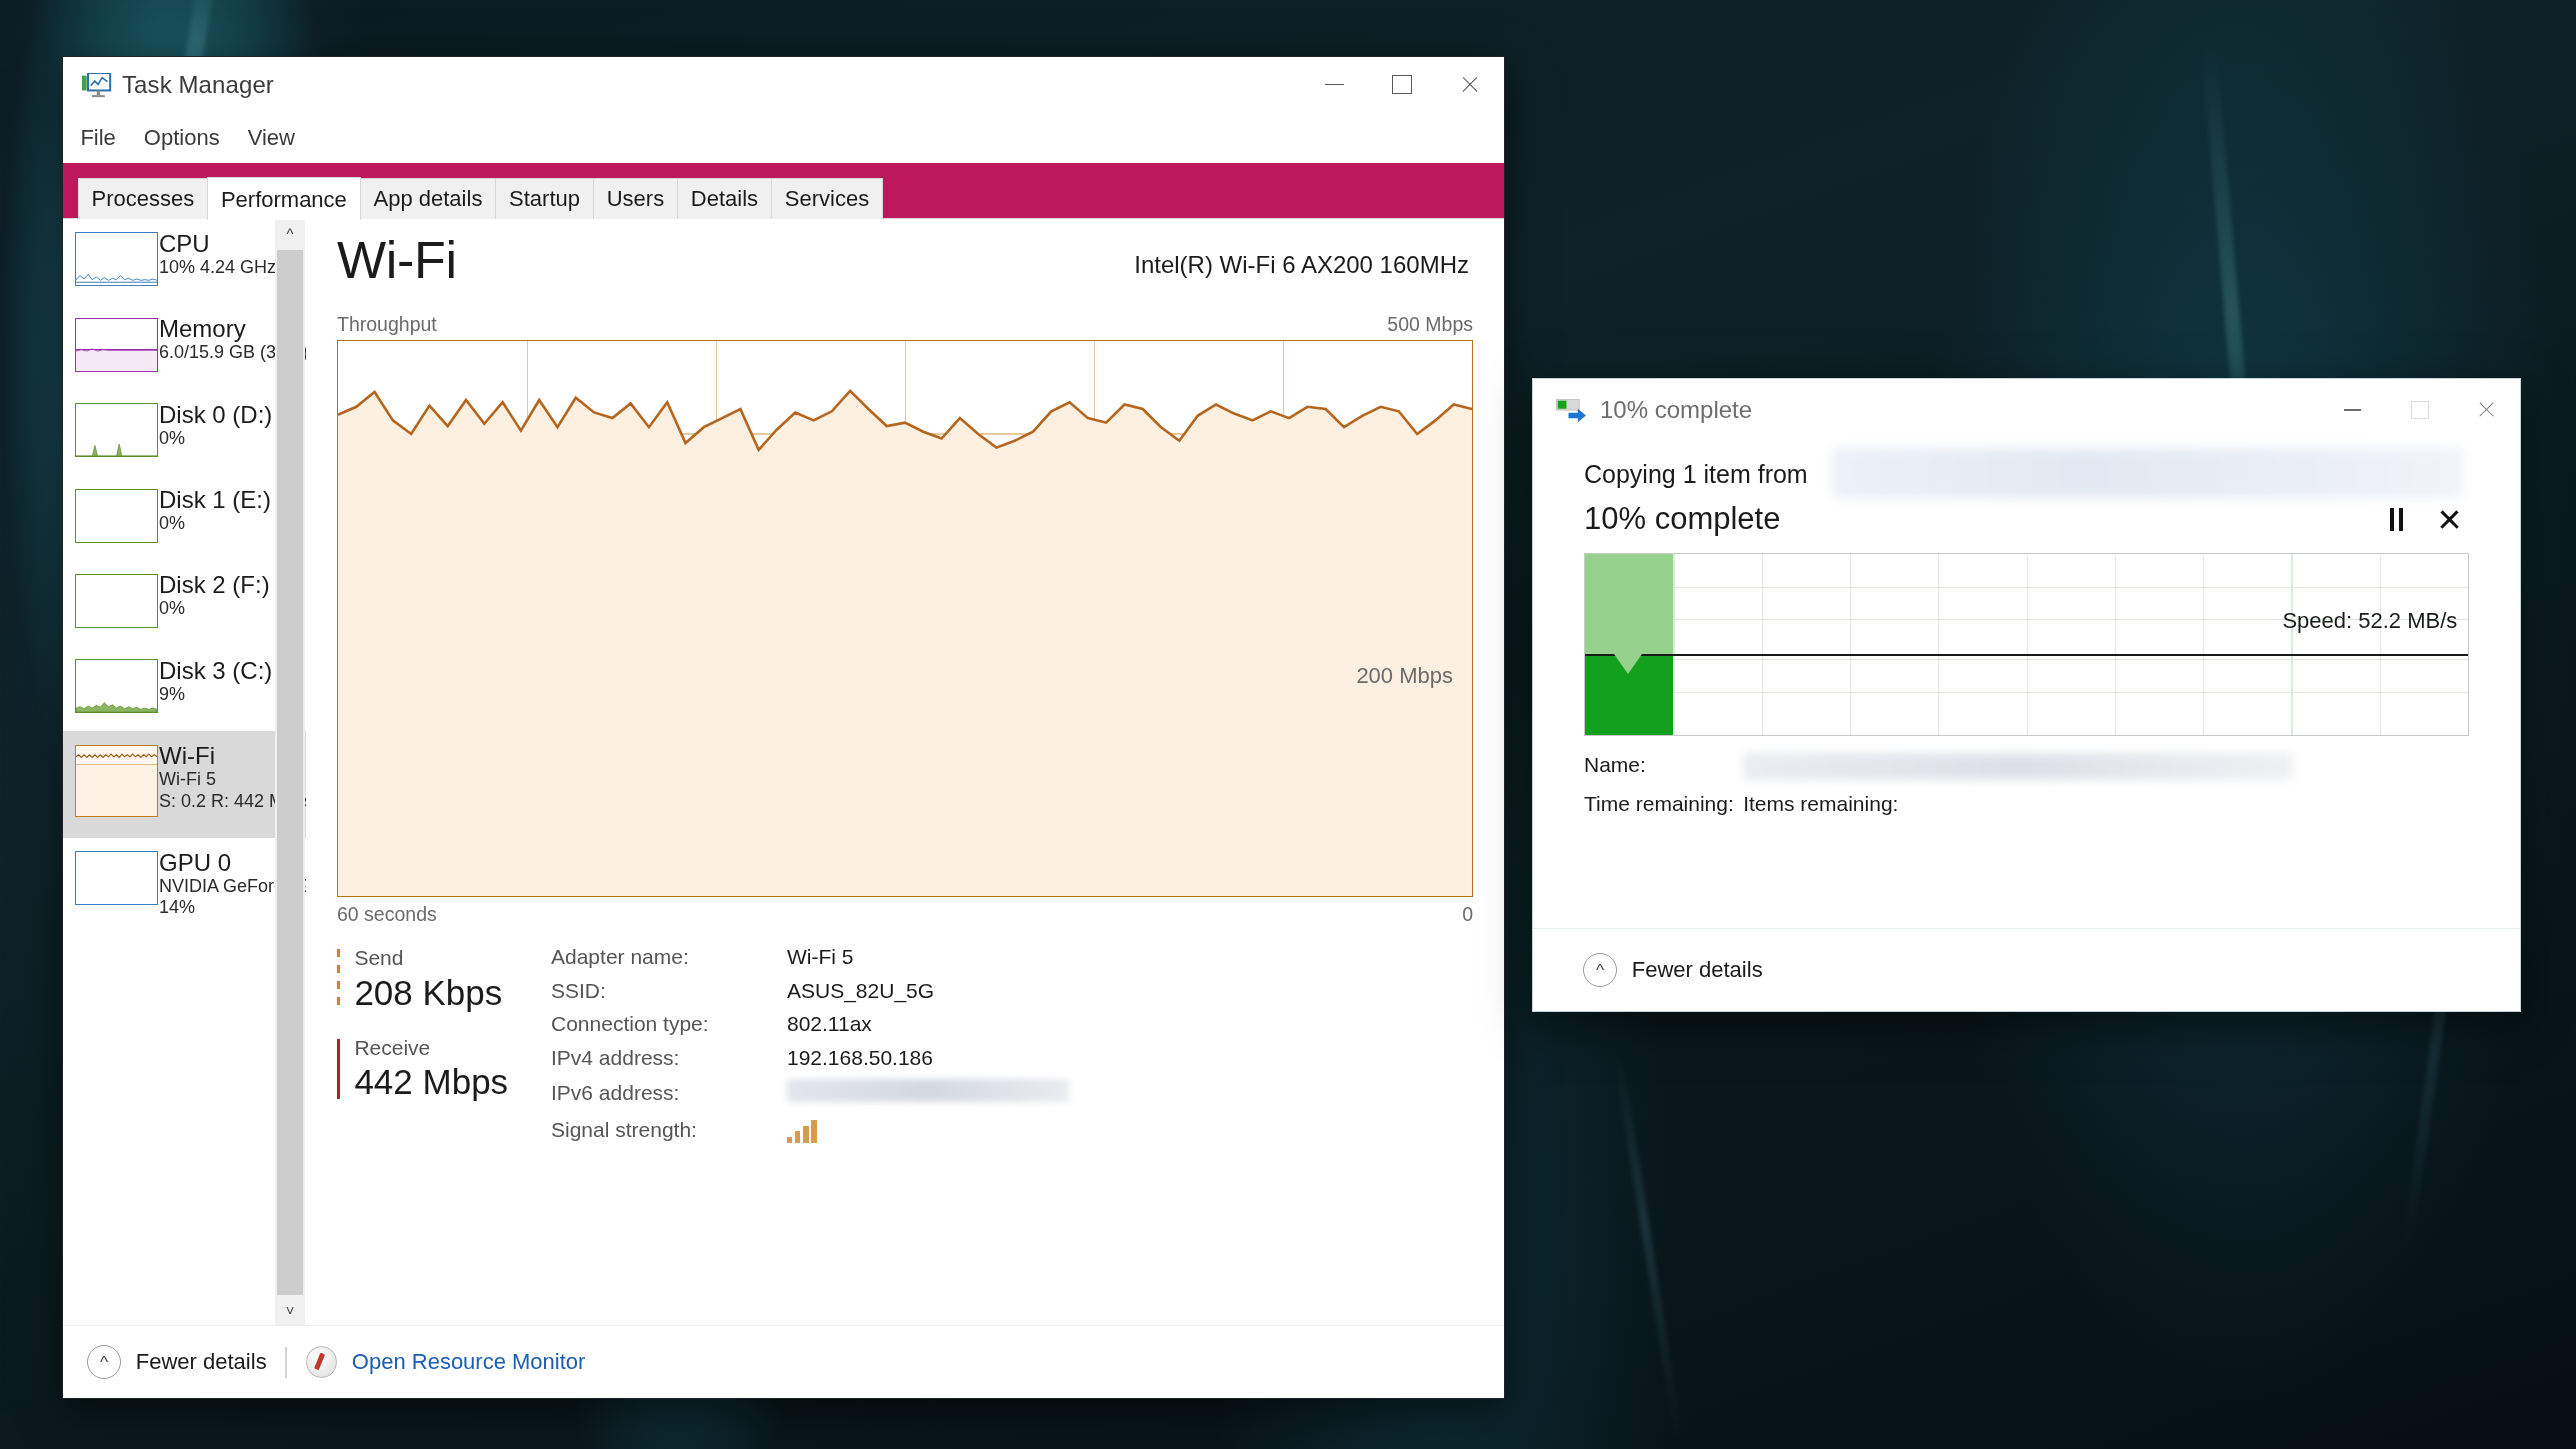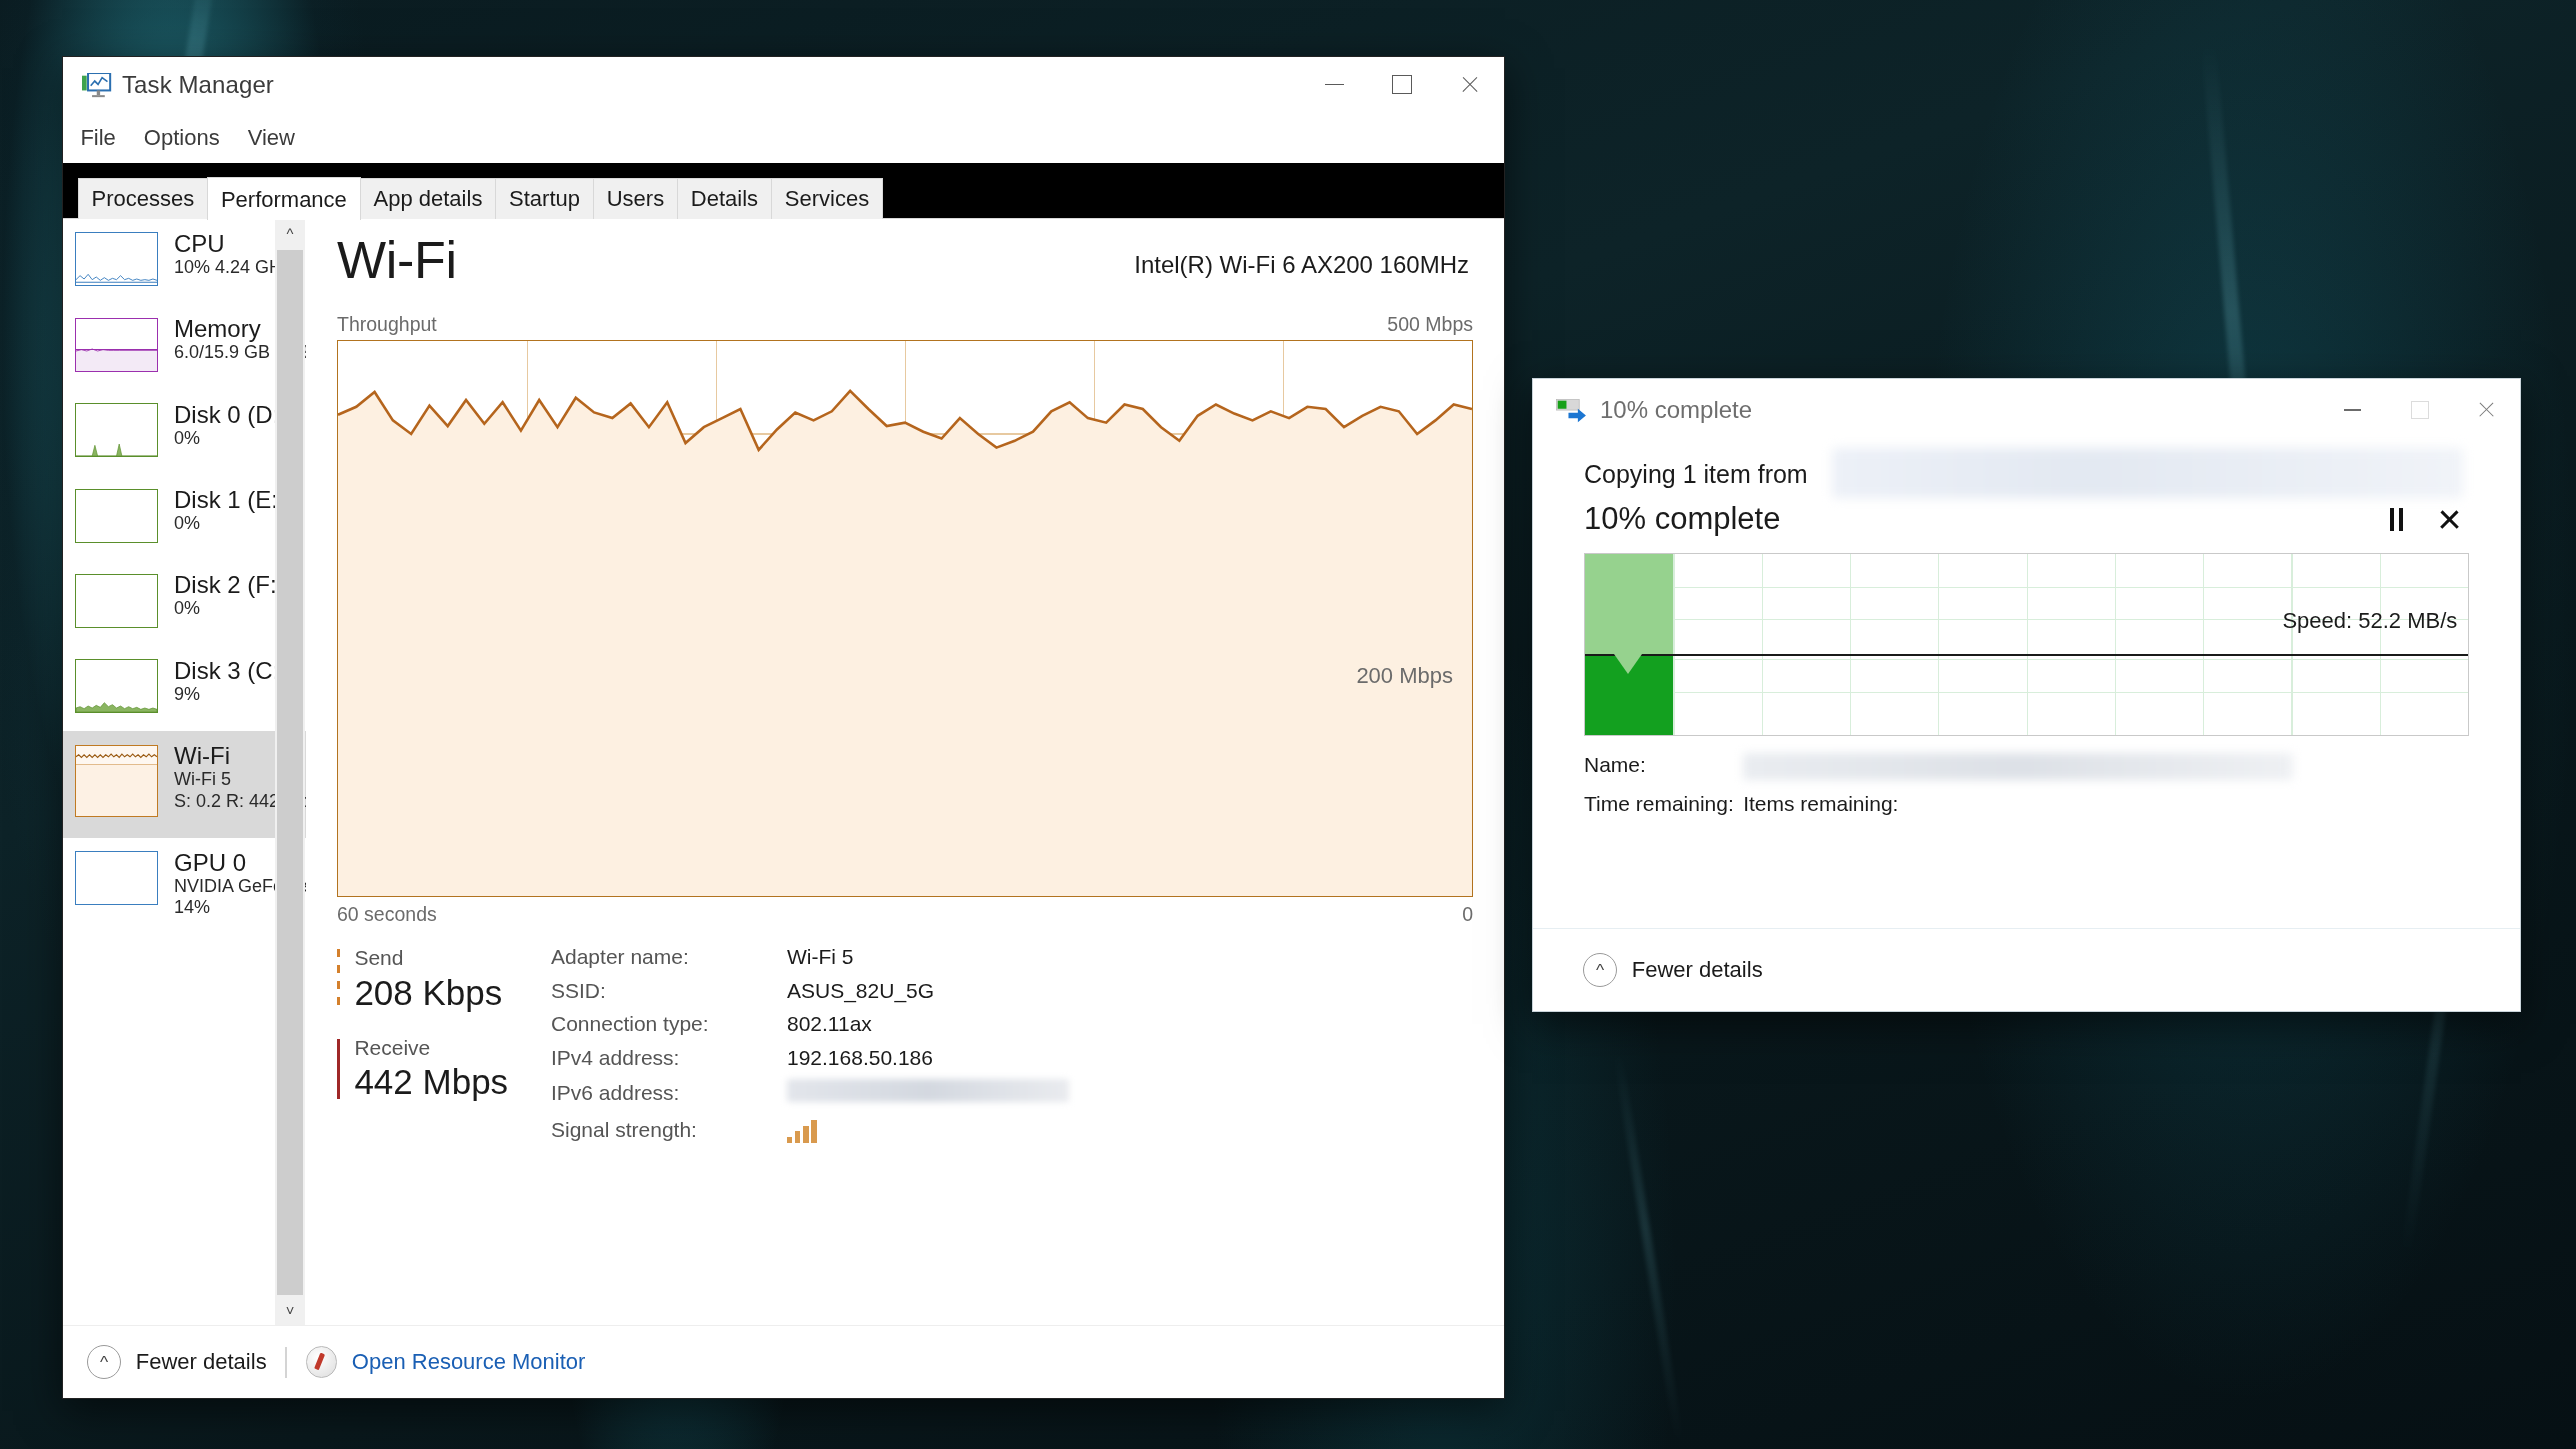--- a/index.html
+++ b/index.html
@@ -28,31 +28,31 @@
   .wbtns{position:absolute;top:0;right:0;height:55px;display:flex;}
   .wbtn{width:68px;height:55px;display:flex;align-items:center;justify-content:center;}
   .glyph-min{width:19px;height:1.3px;background:#5a5a5a;}
   .glyph-max{width:17.4px;height:17.4px;border:1.3px solid #5a5a5a;}
   .glyph-close{position:relative;width:20px;height:20px;}
   .glyph-close:before,.glyph-close:after{content:"";position:absolute;left:0;top:9.4px;width:20px;height:1.3px;background:#5a5a5a;}
   .glyph-close:before{transform:rotate(45deg);}
   .glyph-close:after{transform:rotate(-45deg);}
   #tm-menubar{height:51px;padding-left:17.4px;display:flex;align-items:center;gap:28px;}
   #tm-menubar span{font-size:22px;color:#3b3b3b;}
-  #tm-tabstrip{height:56px;position:relative;background:#000000;}
+  #tm-tabstrip{height:56px;position:relative;background:#be185d;}
   #tm-tabstrip:after{content:"";position:absolute;left:0;right:0;bottom:0;height:1.3px;background:#d8d8d8;}
   .tabs{position:absolute;left:14.8px;bottom:0;display:flex;align-items:flex-end;z-index:2;}
   .tab{background:#f0f0f0;border:0.7px solid #d8d8d8;border-bottom:none;
        padding:6.7px 12.7px 8px;font-size:22px;color:#1b1b1b;margin-right:-0.7px;line-height:1.15;}
   .tab.active{background:#fff;border-color:#d8d8d8;padding-top:9.4px;margin-bottom:-1.3px;position:relative;z-index:3;}
   
   #tm-body{position:absolute;left:0;right:0;top:162px;bottom:72px;display:flex;}
   
   #tm-sidebar{width:243px;position:relative;overflow:hidden;border-right:0;}
-  .res-item{display:flex;align-items:flex-start;gap:16px;padding:10.7px 6.7px 10.7px 12px;height:64px;}
+  .res-item{display:flex;align-items:flex-start;gap:1px;padding:10.7px 6.7px 10.7px 12px;height:64px;}
   .res-item.selected{background:#d9d9d9;}
   .res-thumb{width:81px;height:52px;border:1.3px solid #888;background:#fff;position:relative;flex:none;overflow:hidden;margin-top:2.7px;}
   .res-meta{padding-top:1.3px;min-width:0;}
   .res-name{font-size:24px;color:#1b1b1b;line-height:1.08;white-space:nowrap;}
   .res-sub{font-size:18px;color:#2a2a2a;line-height:1.22;white-space:nowrap;}
   
   #tm-scroll{position:absolute;right:1.3px;top:0;width:29.5px;bottom:0;background:#f0f0f0;}
   .sb-arrow{height:29.5px;display:flex;align-items:center;justify-content:center;font-size:14.8px;color:#444;}
   #tm-thumb{position:absolute;left:2px;right:2px;top:31px;bottom:31px;background:#cdcdcd;}
   

